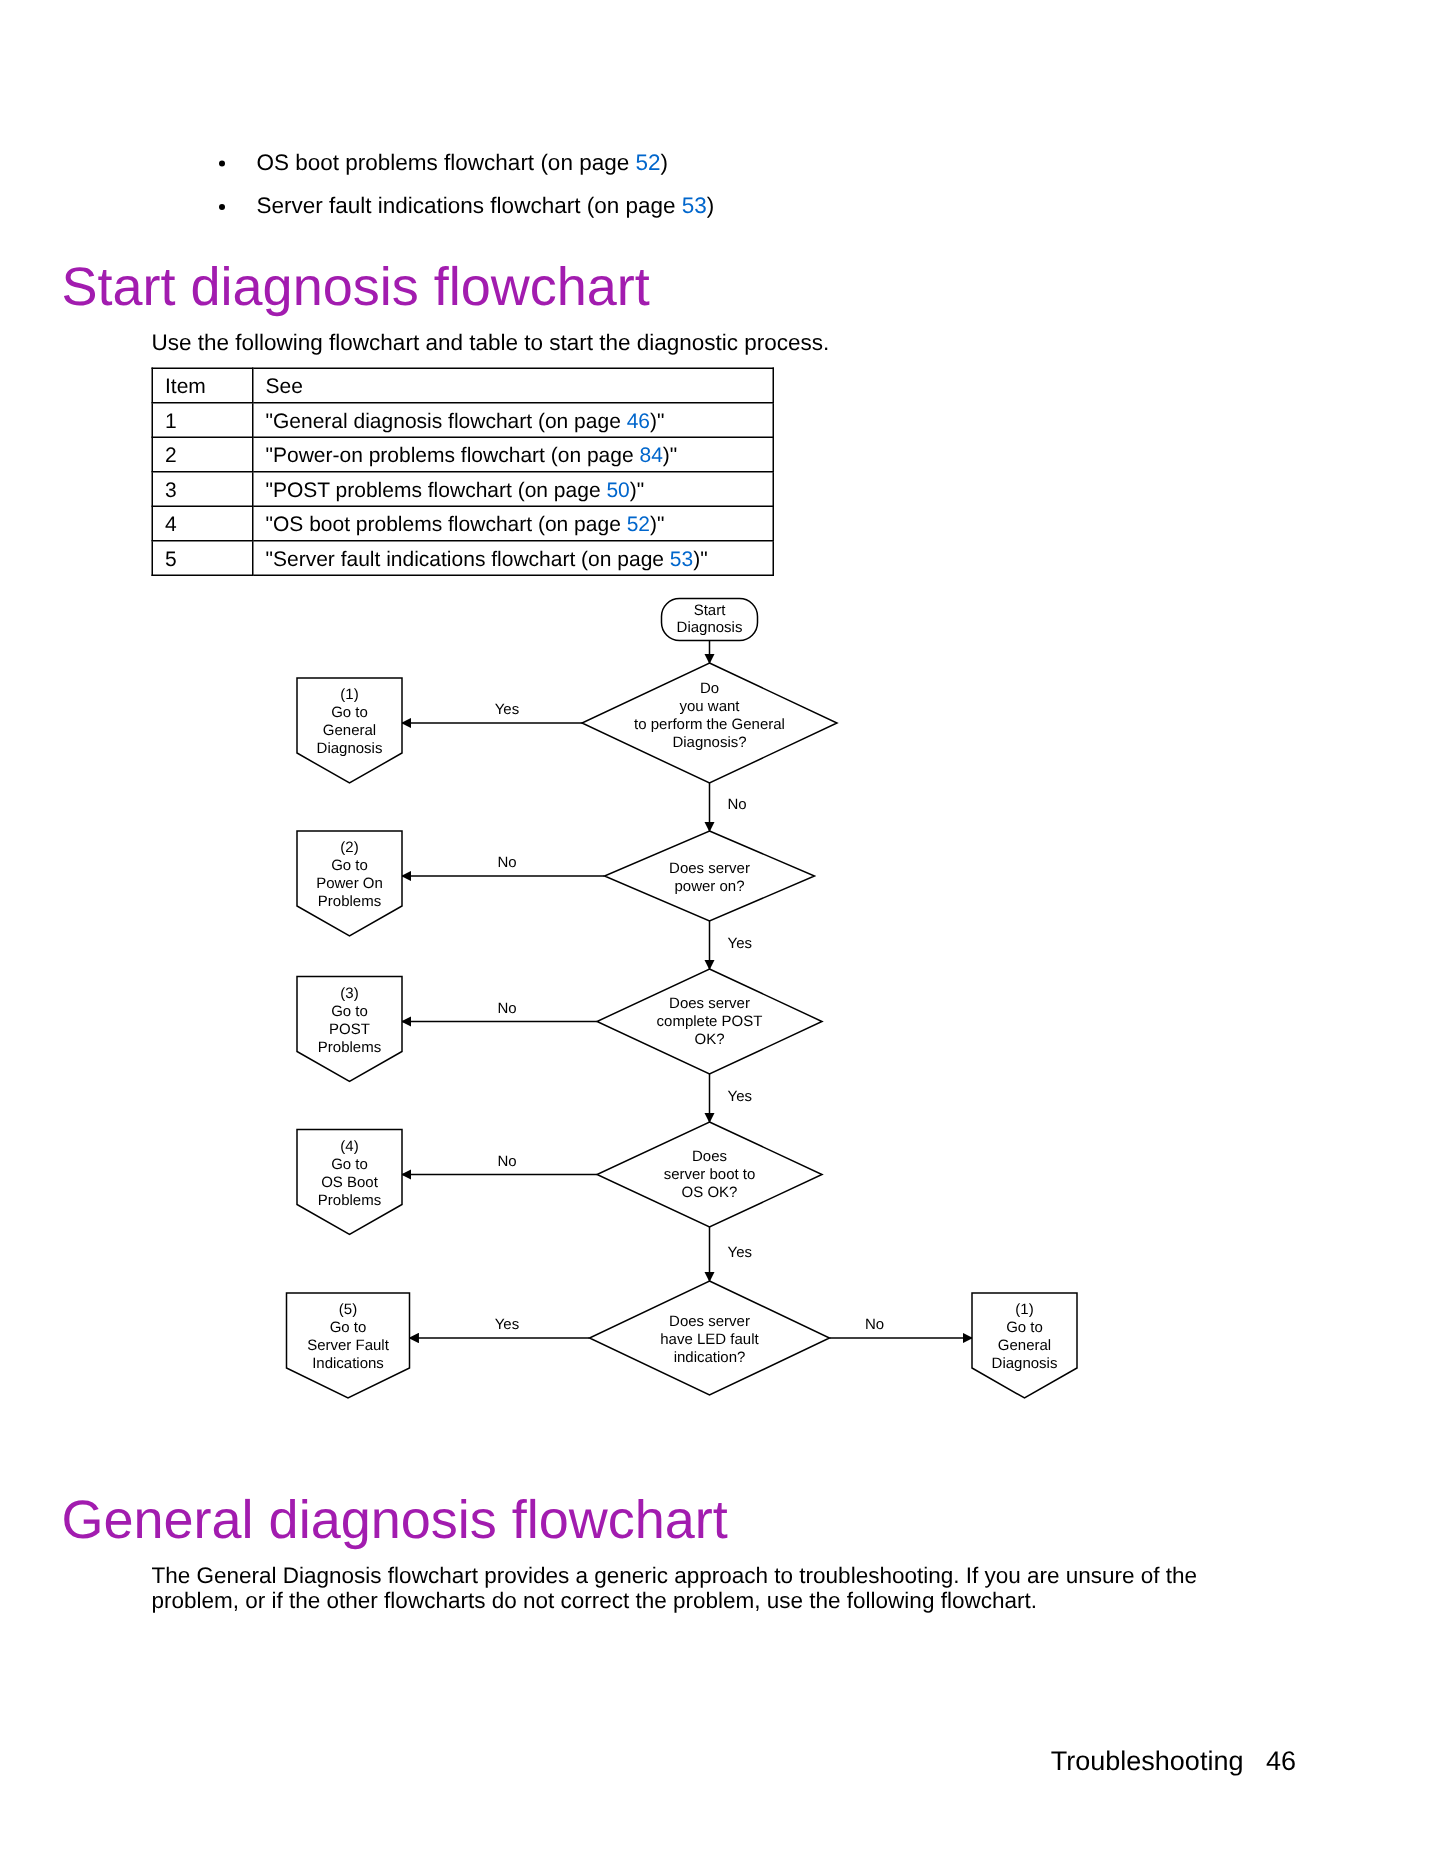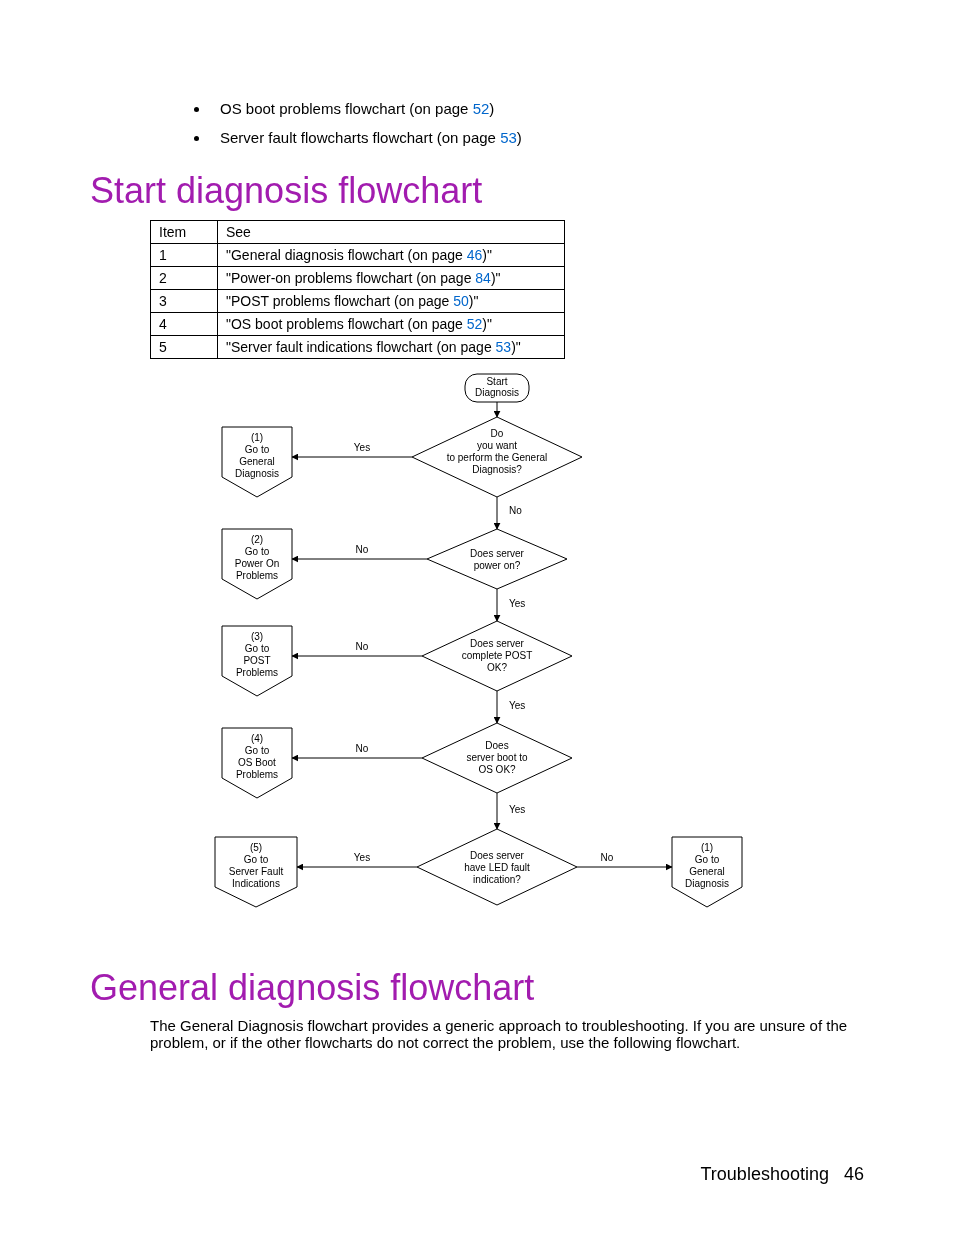--- a/index.html
+++ b/index.html
@@ -9,21 +9,21 @@
     background: #fff;
     font-family: "Futura", "Century Gothic", "Trebuchet MS", Arial, sans-serif;
     font-weight: 300;
     color: #000;
   }
   .page {
     width: 954px;
     height: 1235px;
     position: relative;
     box-sizing: border-box;
-    padding: 80px 90px 50px 90px;
+    padding: 80px 90px 50px 41px;
   }
   .bullets {
     margin-left: 80px;
     font-size: 15px;
     line-height: 1.9;
   }
   .bullets li { padding-left: 10px; }
   .bullets li::marker { color:#000; }
   .link { color: #0066cc; }
   h2.section {
@@ -67,25 +67,26 @@
 </head>
 <body>
 
 <div class="page">
 
   <ul class="bullets">
     <li>
       <span>OS boot problems flowchart (on page </span><span class="link">52</span><span>)</span>
     </li>
     <li>
-      <span>Server fault flowcharts flowchart (on page </span><span class="link">53</span><span>)</span>
+      <span>Server fault indications flowchart (on page </span><span class="link">53</span><span>)</span>
     </li>
   </ul>
 
   <h2 class="section">Start diagnosis flowchart</h2>
+  <p class="intro">Use the following flowchart and table to start the diagnostic process.</p>
 
   <table class="ref">
     <tbody>
         <tr>
       <th>Item</th>
       <th>See</th>
     </tr>
     <tr>
       <td>1</td>
       <td><span>"General diagnosis flowchart (on page </span><span class="link">46</span><span>)"</span></td>

